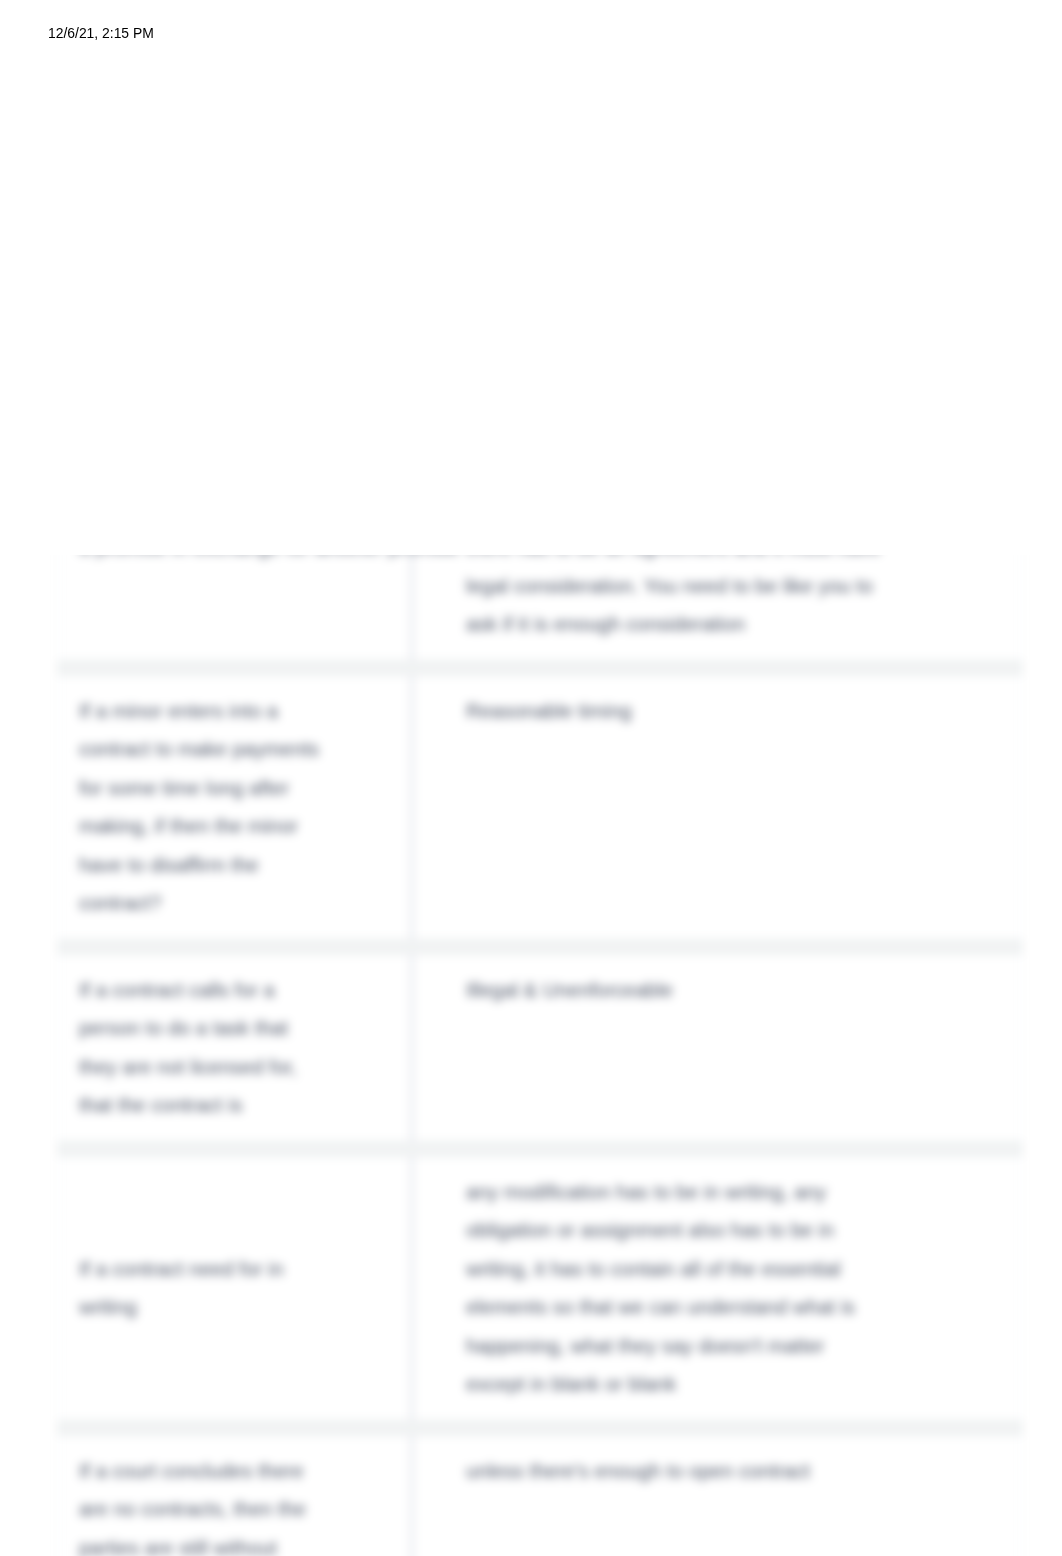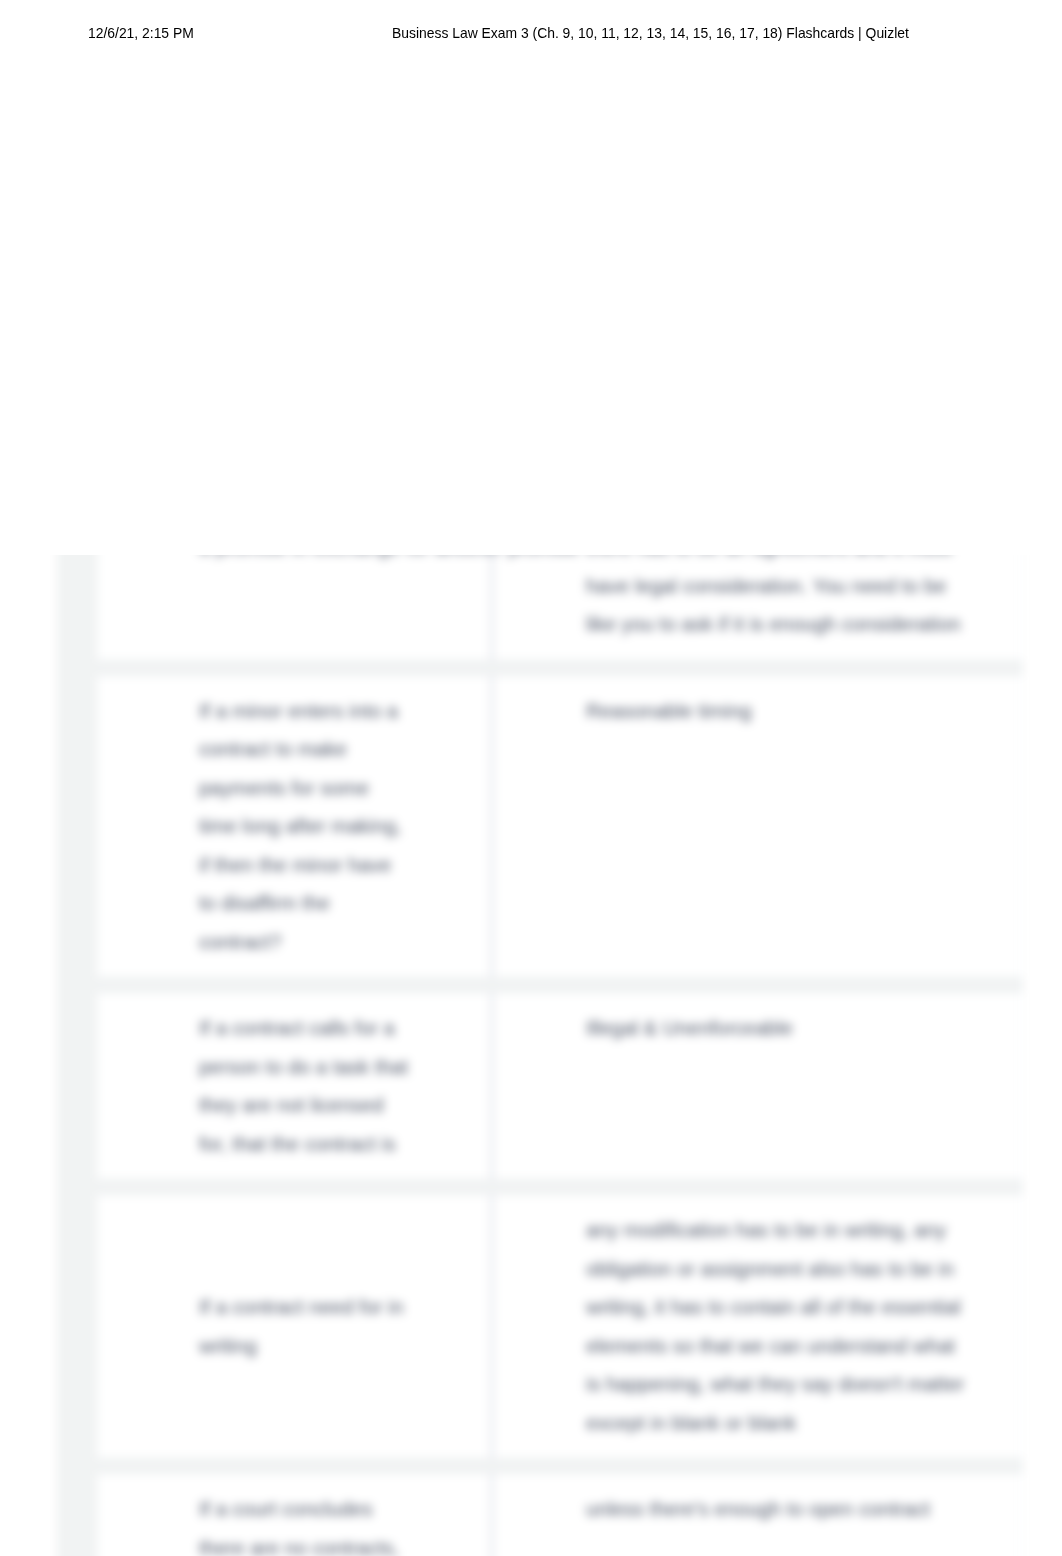--- a/index.html
+++ b/index.html
@@ -1,16 +1,16 @@
 <!DOCTYPE html>
 <html><head>
 <meta charset="utf-8">
 <title>Quizlet flashcards print preview</title>
 <style>
-  * { box-sizing: border-box; padding-left: 40px; }
+  * { box-sizing: border-box; }
   html, body { margin:0; padding:0; }
   body {
     width:1062px; height:1556px; background:#ffffff;
     font-family:"Liberation Sans", sans-serif;
     overflow:hidden; position:relative;
   }
 
   
   .print-header { z-index:10; position:absolute; top:25px; left:0; width:100%; height:18px;
                   font-size:13.9px; color:#000000; }
@@ -34,21 +34,20 @@
   .def  > span { display:block; width:420px; }
   
   .card.is-continued .term { align-items:flex-start; }
   .card.is-continued .term > span { width:420px; white-space:nowrap; }
 </style>
 </head>
 <body>
 
 <div class="print-header">
   <div class="ph-date">12/6/21, 2:15 PM</div>
-  <div class="ph-title">Business Law Exam 3 (Ch. 9, 10, 11, 12, 13, 14, 15, 16, 17, 18) Flashcards | Quizlet</div>
 </div>
 
 <div class="sheet">
   <div class="cards">
 
     <div class="card is-continued">
       <div class="term">
         <span>a promise in exchange for another promise</span>
       </div>
       <div class="def">

